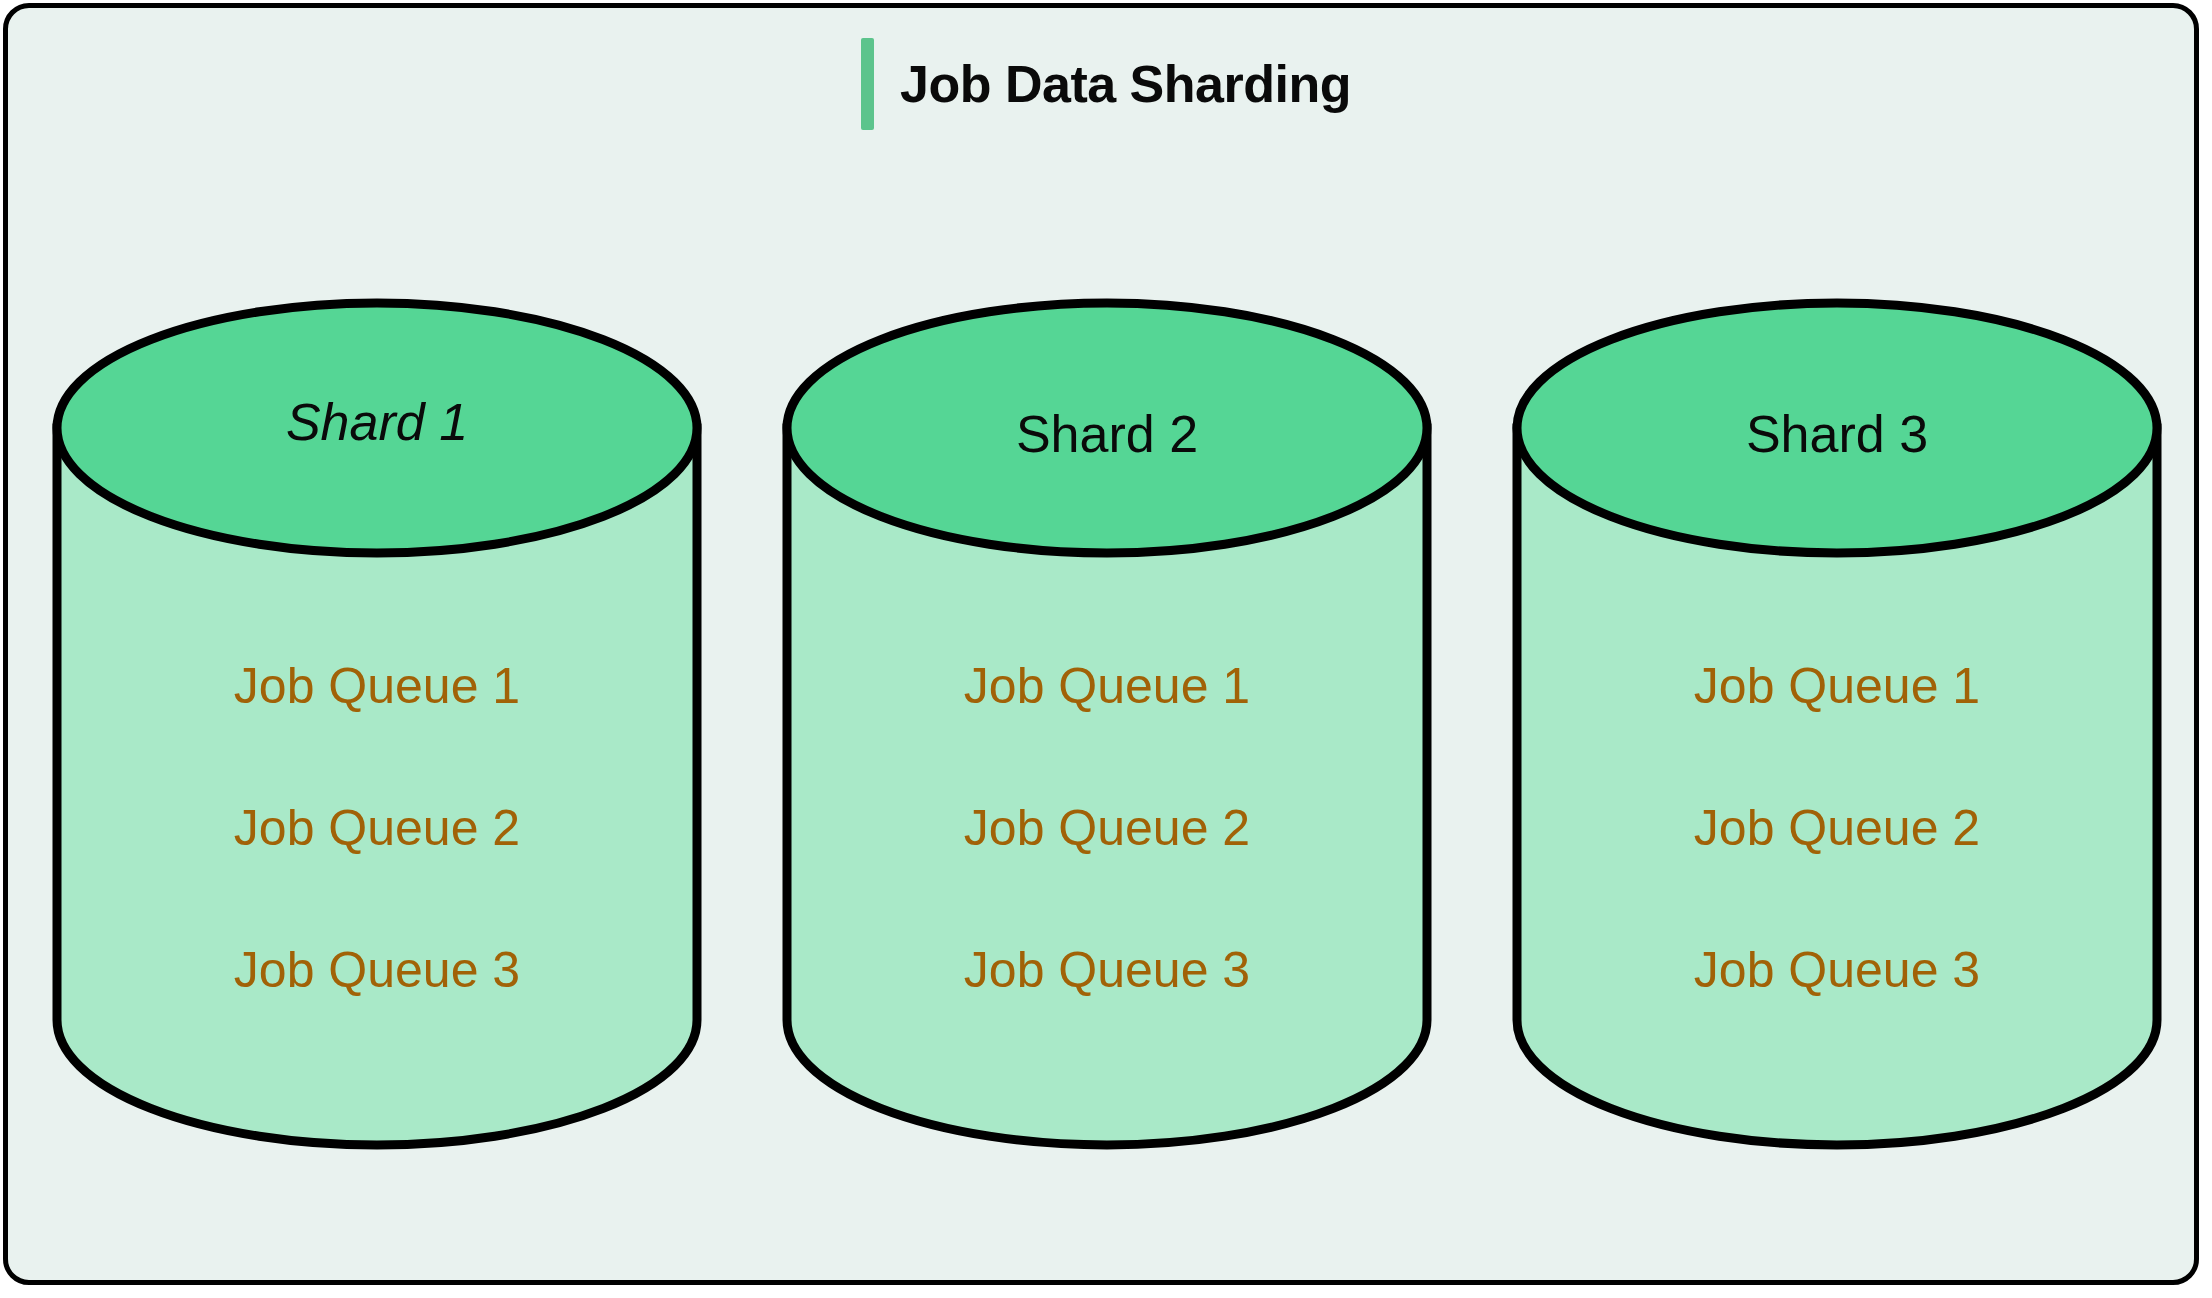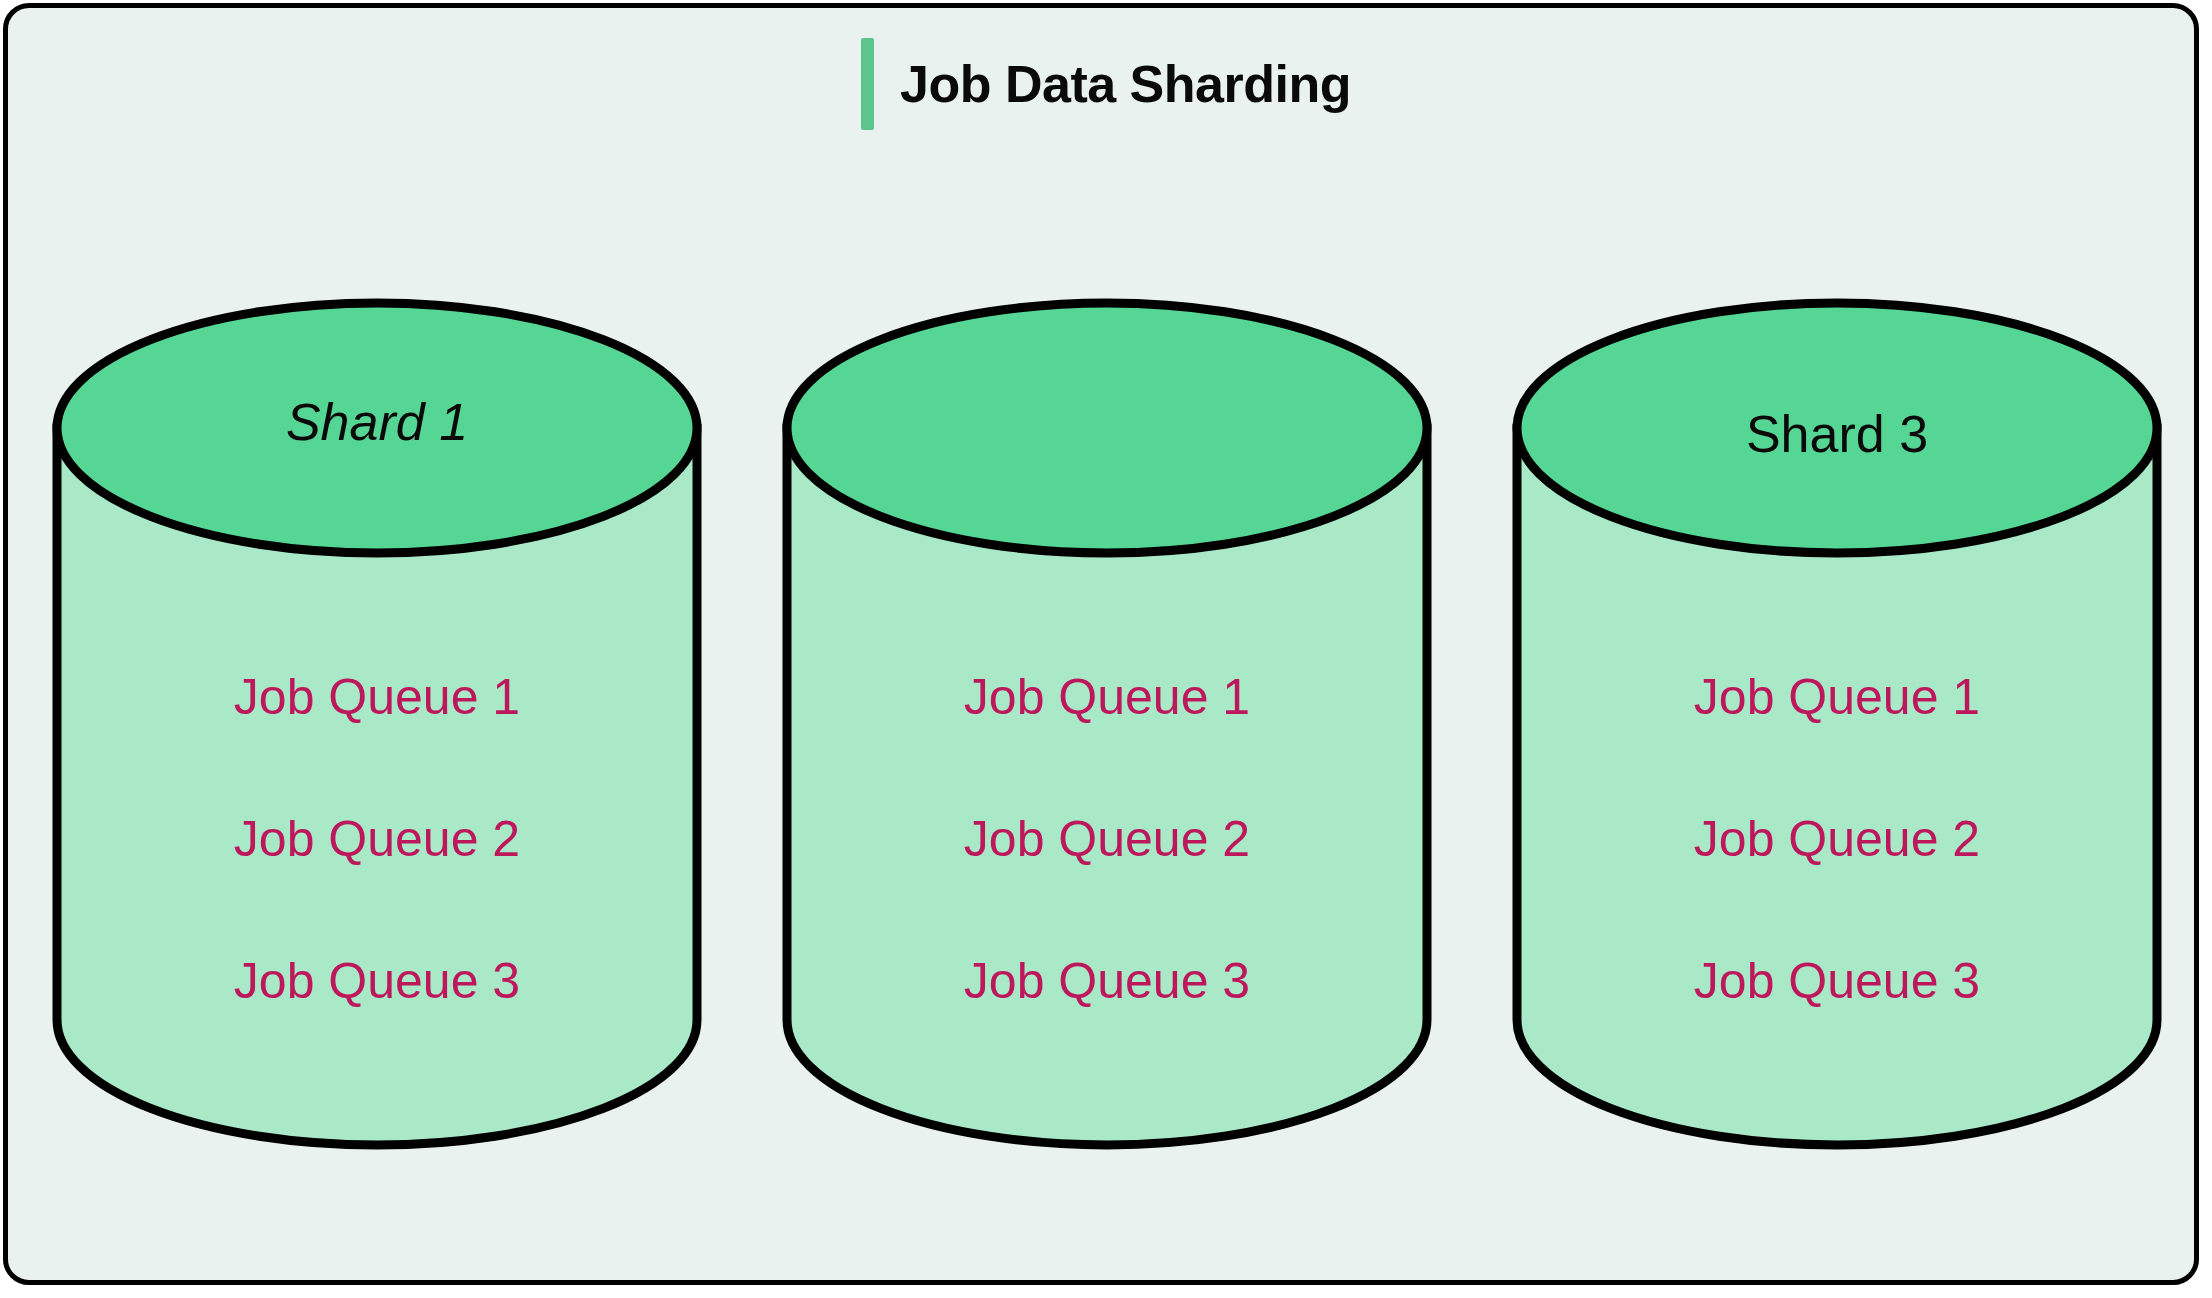--- a/index.html
+++ b/index.html
@@ -73,24 +73,23 @@
     text-align: center;
     font-size: 52px;
     color: #0a0a0a;
     line-height: 1;
     white-space: nowrap;
   }
   .queue-line {
     position: absolute;
     text-align: center;
     font-size: 50px;
-    color: #be185d;
+    color: #a16207;
     line-height: 1;
     white-space: nowrap;
-    margin-top: 11px;
   }
 </style>
 </head>
 <body>
 
 <div id="canvas">
 
   <div class="frame"></div>
 
   <div class="title-wrap">
@@ -116,20 +115,21 @@
     </g>
   </svg>
 
   <div class="cyl-label-layer">
 
     <div class="shard-title" style="left:57px; top:396px; width:640px;font-style:italic;">Shard 1</div>
     <div class="queue-line" style="left:57px; top:661px; width:640px;">Job Queue 1</div>
     <div class="queue-line" style="left:57px; top:803px; width:640px;">Job Queue 2</div>
     <div class="queue-line" style="left:57px; top:945px; width:640px;">Job Queue 3</div>
 
+    <div class="shard-title" style="left:787px; top:408px; width:640px;">Shard 2</div>
     <div class="queue-line" style="left:787px; top:661px; width:640px;">Job Queue 1</div>
     <div class="queue-line" style="left:787px; top:803px; width:640px;">Job Queue 2</div>
     <div class="queue-line" style="left:787px; top:945px; width:640px;">Job Queue 3</div>
 
     <div class="shard-title" style="left:1517px; top:408px; width:640px;">Shard 3</div>
     <div class="queue-line" style="left:1517px; top:661px; width:640px;">Job Queue 1</div>
     <div class="queue-line" style="left:1517px; top:803px; width:640px;">Job Queue 2</div>
     <div class="queue-line" style="left:1517px; top:945px; width:640px;">Job Queue 3</div>
 
   </div>

